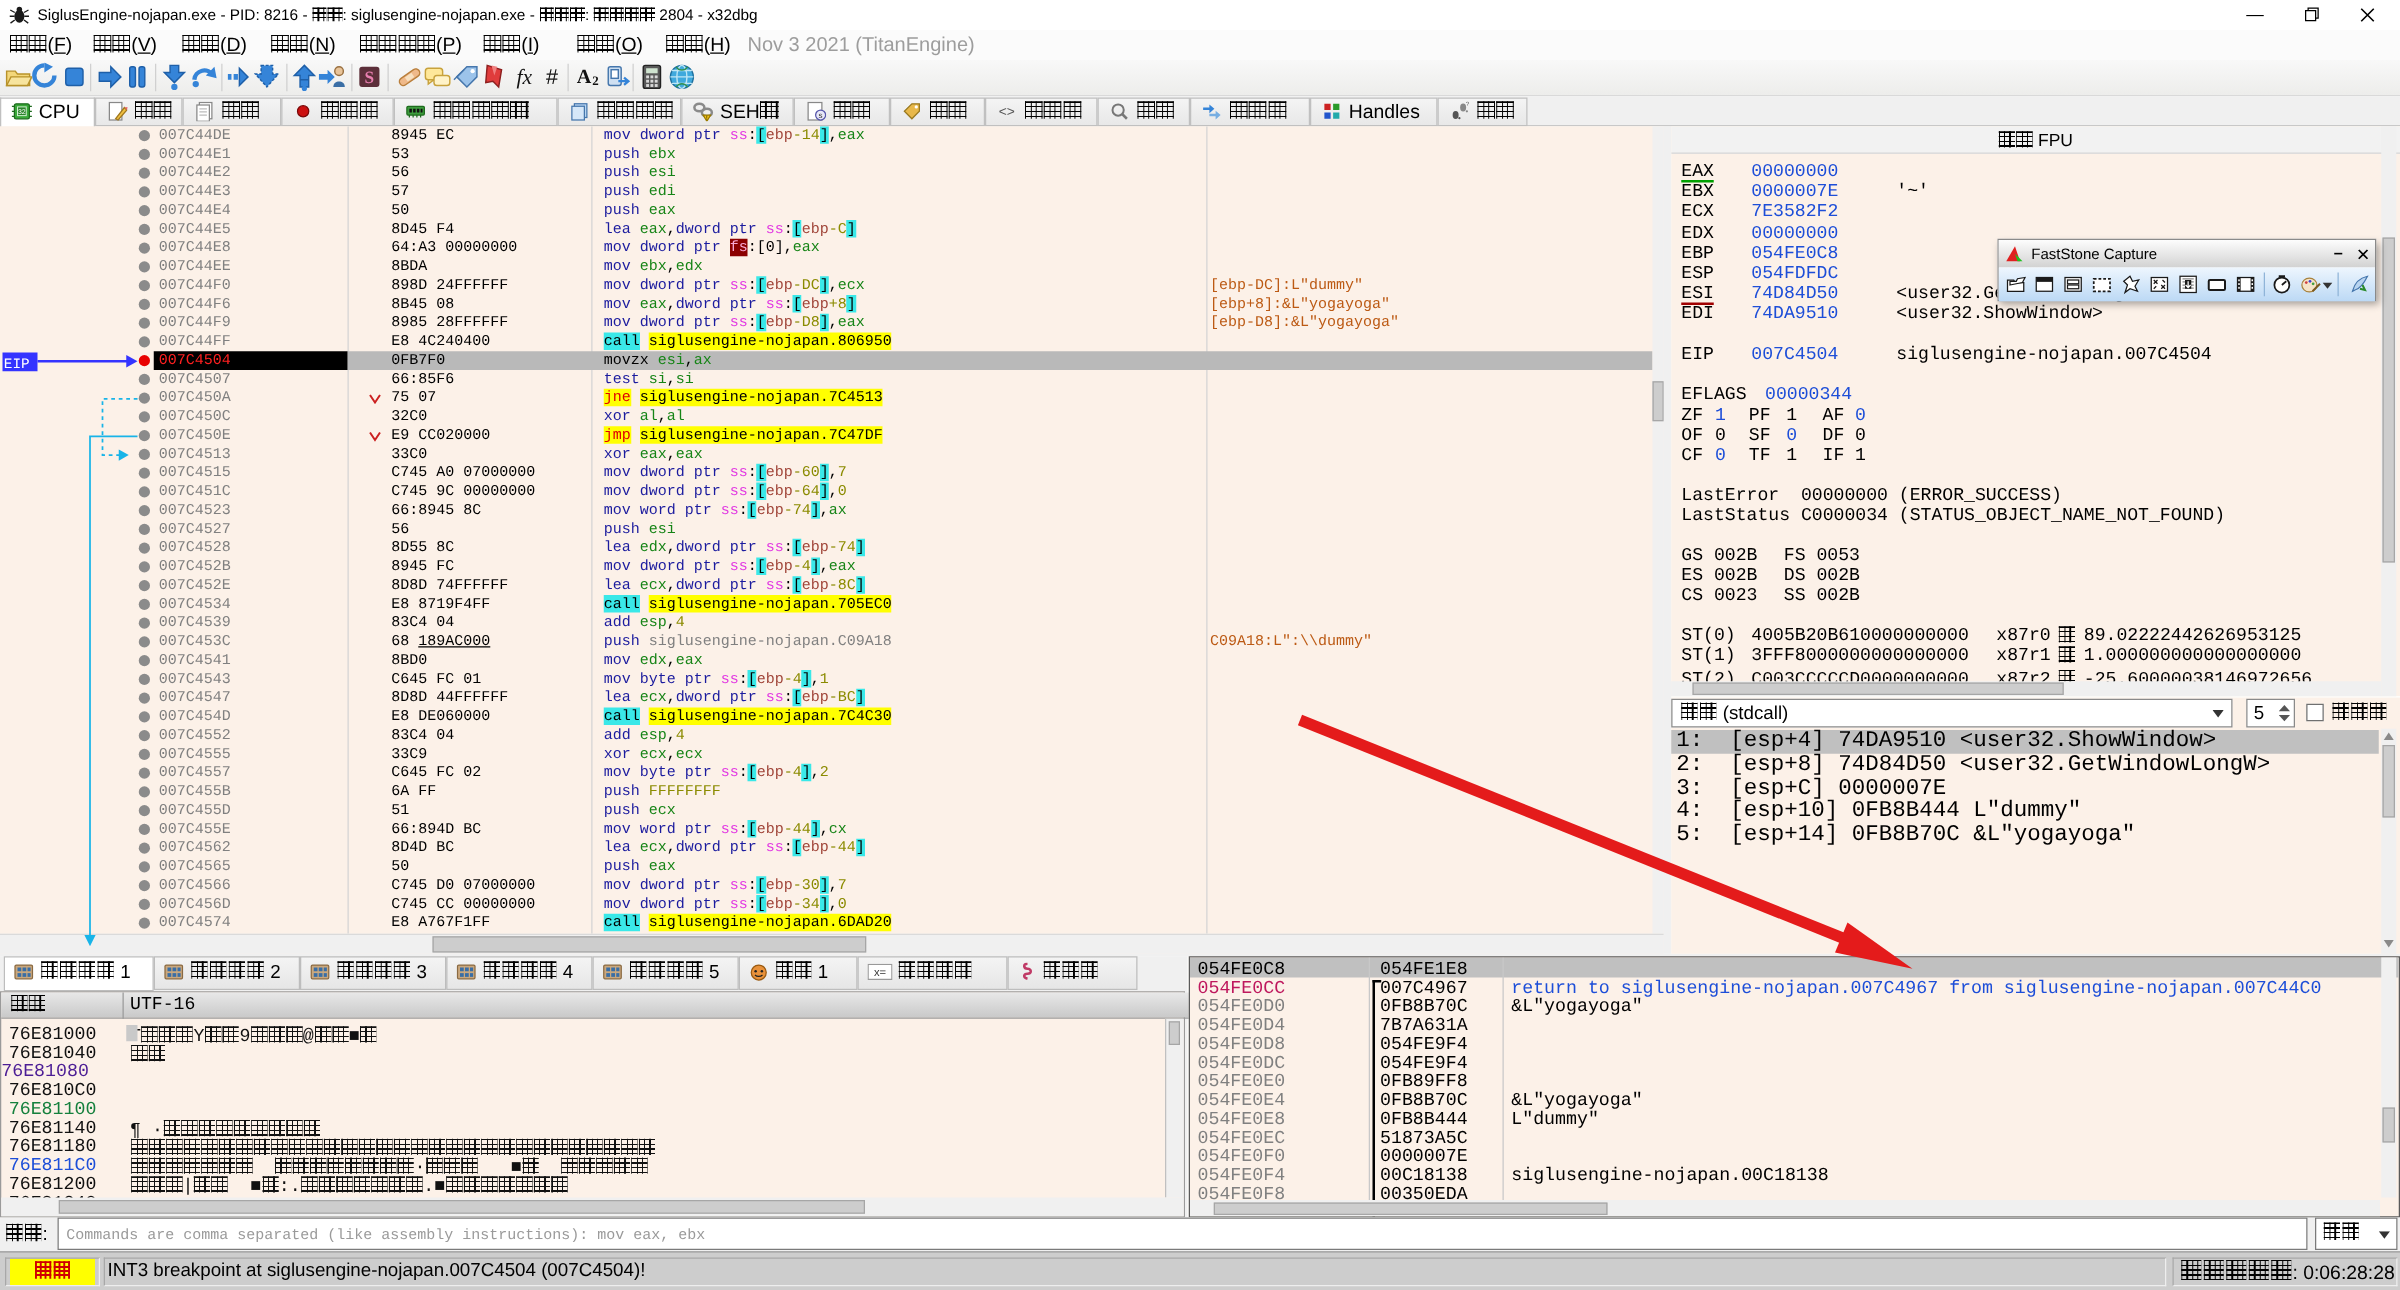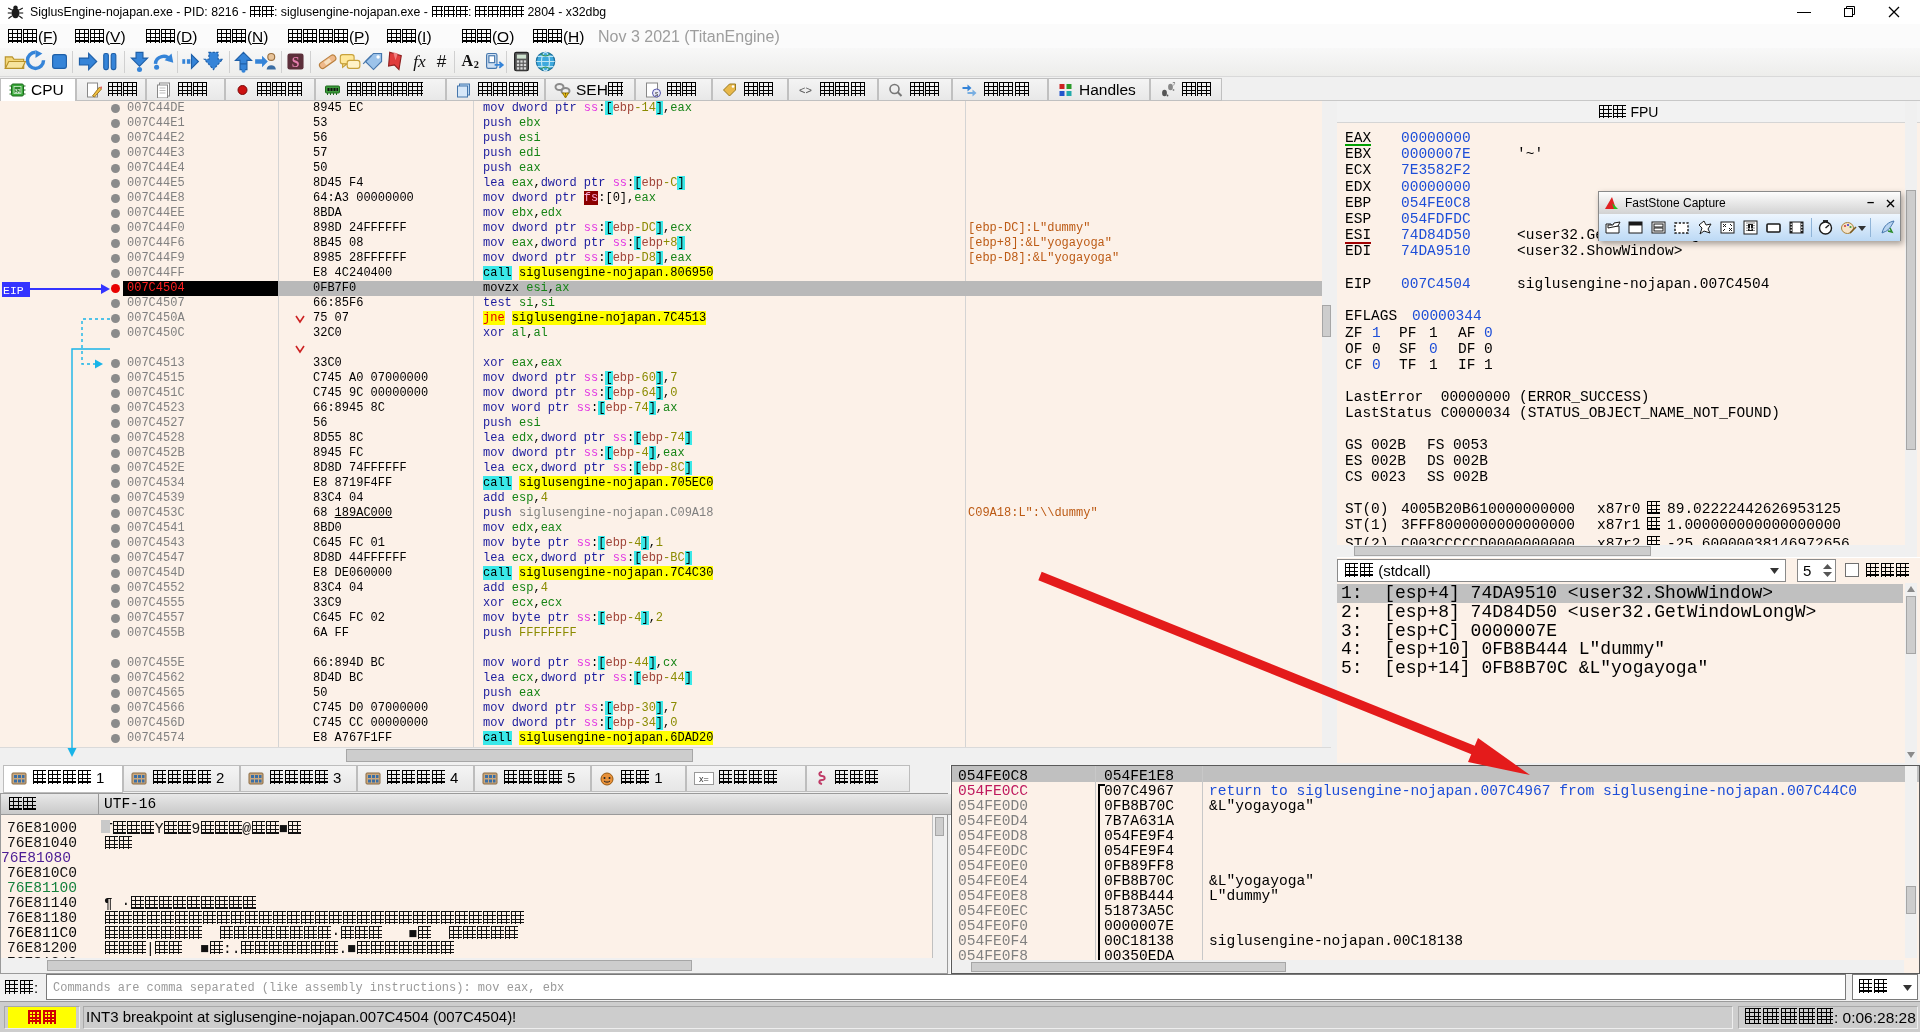--- a/index.html
+++ b/index.html
@@ -277,39 +277,41 @@
 <div class="drow" style="top:90px;width:1331px"><span class="dot" style="background:#8b8b8b"></span><span class="addr" style="color:#808080">007C44E8</span><span class="byt">64:A3 00000000</span><span class="asm"><span class="mn">mov</span> <span class="mn">dword ptr</span> <span class="fseg">fs</span>:[0],<span class="rg">eax</span></span></div>
 <div class="drow" style="top:105px;width:1331px"><span class="dot" style="background:#8b8b8b"></span><span class="addr" style="color:#808080">007C44EE</span><span class="byt">8BDA</span><span class="asm"><span class="mn">mov</span> <span class="rg">ebx</span>,<span class="rg">edx</span></span></div>
 <div class="drow" style="top:120px;width:1331px"><span class="dot" style="background:#8b8b8b"></span><span class="addr" style="color:#808080">007C44F0</span><span class="byt">898D 24FFFFFF</span><span class="asm"><span class="mn">mov</span> <span class="mn">dword ptr</span> <span class="sg">ss</span>:<span class="bk">[</span><span class="mm">ebp</span><span class="of">-DC</span><span class="bk">]</span>,<span class="rg">ecx</span></span><span class="cmt">[ebp-DC]:L"dummy"</span></div>
 <div class="drow" style="top:135px;width:1331px"><span class="dot" style="background:#8b8b8b"></span><span class="addr" style="color:#808080">007C44F6</span><span class="byt">8B45 08</span><span class="asm"><span class="mn">mov</span> <span class="rg">eax</span>,<span class="mn">dword ptr</span> <span class="sg">ss</span>:<span class="bk">[</span><span class="mm">ebp</span><span class="of">+8</span><span class="bk">]</span></span><span class="cmt">[ebp+8]:&amp;L"yogayoga"</span></div>
 <div class="drow" style="top:150px;width:1331px"><span class="dot" style="background:#8b8b8b"></span><span class="addr" style="color:#808080">007C44F9</span><span class="byt">8985 28FFFFFF</span><span class="asm"><span class="mn">mov</span> <span class="mn">dword ptr</span> <span class="sg">ss</span>:<span class="bk">[</span><span class="mm">ebp</span><span class="of">-D8</span><span class="bk">]</span>,<span class="rg">eax</span></span><span class="cmt">[ebp-D8]:&amp;L"yogayoga"</span></div>
 <div class="drow" style="top:165px;width:1331px"><span class="dot" style="background:#8b8b8b"></span><span class="addr" style="color:#808080">007C44FF</span><span class="byt">E8 4C240400</span><span class="asm"><span class="cy">call</span> <span class="yl">siglusengine-nojapan.806950</span></span></div>
 <div class="drow" style="top:180px;width:1331px"><div class="a" style="left:278px;top:0;width:1044px;height:15px;background:#b9b9b9"></div><div class="a" style="left:123px;top:0;width:155px;height:15px;background:#000"></div><span class="dot" style="background:#e80000"></span><span class="addr" style="color:#ff2020">007C4504</span><span class="byt">0FB7F0</span><span class="asm"><span class="blk">movzx</span> <span class="rg">esi</span>,<span class="rg">ax</span></span></div>
 <div class="drow" style="top:195px;width:1331px"><span class="dot" style="background:#8b8b8b"></span><span class="addr" style="color:#808080">007C4507</span><span class="byt">66:85F6</span><span class="asm"><span class="mn">test</span> <span class="rg">si</span>,<span class="rg">si</span></span></div>
 <div class="drow" style="top:210px;width:1331px"><span class="dot" style="background:#8b8b8b"></span><span class="addr" style="color:#808080">007C450A</span><span class="byt">75 07</span><span class="asm"><span class="jr">jne</span> <span class="yl">siglusengine-nojapan.7C4513</span></span></div>
 <div class="drow" style="top:225px;width:1331px"><span class="dot" style="background:#8b8b8b"></span><span class="addr" style="color:#808080">007C450C</span><span class="byt">32C0</span><span class="asm"><span class="mn">xor</span> <span class="rg">al</span>,<span class="rg">al</span></span></div>
+<div class="drow" style="top:240px;width:1331px"><span class="dot" style="background:#8b8b8b"></span><span class="addr" style="color:#808080">007C450E</span><span class="byt">E9 CC020000</span><span class="asm"><span class="jr">jmp</span> <span class="yl">siglusengine-nojapan.7C47DF</span></span></div>
 <div class="drow" style="top:255px;width:1331px"><span class="dot" style="background:#8b8b8b"></span><span class="addr" style="color:#808080">007C4513</span><span class="byt">33C0</span><span class="asm"><span class="mn">xor</span> <span class="rg">eax</span>,<span class="rg">eax</span></span></div>
 <div class="drow" style="top:270px;width:1331px"><span class="dot" style="background:#8b8b8b"></span><span class="addr" style="color:#808080">007C4515</span><span class="byt">C745 A0 07000000</span><span class="asm"><span class="mn">mov</span> <span class="mn">dword ptr</span> <span class="sg">ss</span>:<span class="bk">[</span><span class="mm">ebp</span><span class="of">-60</span><span class="bk">]</span>,<span class="of">7</span></span></div>
 <div class="drow" style="top:285px;width:1331px"><span class="dot" style="background:#8b8b8b"></span><span class="addr" style="color:#808080">007C451C</span><span class="byt">C745 9C 00000000</span><span class="asm"><span class="mn">mov</span> <span class="mn">dword ptr</span> <span class="sg">ss</span>:<span class="bk">[</span><span class="mm">ebp</span><span class="of">-64</span><span class="bk">]</span>,<span class="of">0</span></span></div>
 <div class="drow" style="top:300px;width:1331px"><span class="dot" style="background:#8b8b8b"></span><span class="addr" style="color:#808080">007C4523</span><span class="byt">66:8945 8C</span><span class="asm"><span class="mn">mov</span> <span class="mn">word ptr</span> <span class="sg">ss</span>:<span class="bk">[</span><span class="mm">ebp</span><span class="of">-74</span><span class="bk">]</span>,<span class="rg">ax</span></span></div>
 <div class="drow" style="top:315px;width:1331px"><span class="dot" style="background:#8b8b8b"></span><span class="addr" style="color:#808080">007C4527</span><span class="byt">56</span><span class="asm"><span class="mn">push</span> <span class="rg">esi</span></span></div>
 <div class="drow" style="top:330px;width:1331px"><span class="dot" style="background:#8b8b8b"></span><span class="addr" style="color:#808080">007C4528</span><span class="byt">8D55 8C</span><span class="asm"><span class="mn">lea</span> <span class="rg">edx</span>,<span class="mn">dword ptr</span> <span class="sg">ss</span>:<span class="bk">[</span><span class="mm">ebp</span><span class="of">-74</span><span class="bk">]</span></span></div>
 <div class="drow" style="top:345px;width:1331px"><span class="dot" style="background:#8b8b8b"></span><span class="addr" style="color:#808080">007C452B</span><span class="byt">8945 FC</span><span class="asm"><span class="mn">mov</span> <span class="mn">dword ptr</span> <span class="sg">ss</span>:<span class="bk">[</span><span class="mm">ebp</span><span class="of">-4</span><span class="bk">]</span>,<span class="rg">eax</span></span></div>
 <div class="drow" style="top:360px;width:1331px"><span class="dot" style="background:#8b8b8b"></span><span class="addr" style="color:#808080">007C452E</span><span class="byt">8D8D 74FFFFFF</span><span class="asm"><span class="mn">lea</span> <span class="rg">ecx</span>,<span class="mn">dword ptr</span> <span class="sg">ss</span>:<span class="bk">[</span><span class="mm">ebp</span><span class="of">-8C</span><span class="bk">]</span></span></div>
 <div class="drow" style="top:375px;width:1331px"><span class="dot" style="background:#8b8b8b"></span><span class="addr" style="color:#808080">007C4534</span><span class="byt">E8 8719F4FF</span><span class="asm"><span class="cy">call</span> <span class="yl">siglusengine-nojapan.705EC0</span></span></div>
 <div class="drow" style="top:390px;width:1331px"><span class="dot" style="background:#8b8b8b"></span><span class="addr" style="color:#808080">007C4539</span><span class="byt">83C4 04</span><span class="asm"><span class="mn">add</span> <span class="rg">esp</span>,<span class="of">4</span></span></div>
 <div class="drow" style="top:405px;width:1331px"><span class="dot" style="background:#8b8b8b"></span><span class="addr" style="color:#808080">007C453C</span><span class="byt">68 <u>189AC000</u></span><span class="asm"><span class="mn">push</span> <span class="gy">siglusengine-nojapan.C09A18</span></span><span class="cmt">C09A18:L":\\dummy"</span></div>
 <div class="drow" style="top:420px;width:1331px"><span class="dot" style="background:#8b8b8b"></span><span class="addr" style="color:#808080">007C4541</span><span class="byt">8BD0</span><span class="asm"><span class="mn">mov</span> <span class="rg">edx</span>,<span class="rg">eax</span></span></div>
 <div class="drow" style="top:435px;width:1331px"><span class="dot" style="background:#8b8b8b"></span><span class="addr" style="color:#808080">007C4543</span><span class="byt">C645 FC 01</span><span class="asm"><span class="mn">mov</span> <span class="mn">byte ptr</span> <span class="sg">ss</span>:<span class="bk">[</span><span class="mm">ebp</span><span class="of">-4</span><span class="bk">]</span>,<span class="of">1</span></span></div>
 <div class="drow" style="top:450px;width:1331px"><span class="dot" style="background:#8b8b8b"></span><span class="addr" style="color:#808080">007C4547</span><span class="byt">8D8D 44FFFFFF</span><span class="asm"><span class="mn">lea</span> <span class="rg">ecx</span>,<span class="mn">dword ptr</span> <span class="sg">ss</span>:<span class="bk">[</span><span class="mm">ebp</span><span class="of">-BC</span><span class="bk">]</span></span></div>
 <div class="drow" style="top:465px;width:1331px"><span class="dot" style="background:#8b8b8b"></span><span class="addr" style="color:#808080">007C454D</span><span class="byt">E8 DE060000</span><span class="asm"><span class="cy">call</span> <span class="yl">siglusengine-nojapan.7C4C30</span></span></div>
 <div class="drow" style="top:480px;width:1331px"><span class="dot" style="background:#8b8b8b"></span><span class="addr" style="color:#808080">007C4552</span><span class="byt">83C4 04</span><span class="asm"><span class="mn">add</span> <span class="rg">esp</span>,<span class="of">4</span></span></div>
 <div class="drow" style="top:495px;width:1331px"><span class="dot" style="background:#8b8b8b"></span><span class="addr" style="color:#808080">007C4555</span><span class="byt">33C9</span><span class="asm"><span class="mn">xor</span> <span class="rg">ecx</span>,<span class="rg">ecx</span></span></div>
 <div class="drow" style="top:510px;width:1331px"><span class="dot" style="background:#8b8b8b"></span><span class="addr" style="color:#808080">007C4557</span><span class="byt">C645 FC 02</span><span class="asm"><span class="mn">mov</span> <span class="mn">byte ptr</span> <span class="sg">ss</span>:<span class="bk">[</span><span class="mm">ebp</span><span class="of">-4</span><span class="bk">]</span>,<span class="of">2</span></span></div>
 <div class="drow" style="top:525px;width:1331px"><span class="dot" style="background:#8b8b8b"></span><span class="addr" style="color:#808080">007C455B</span><span class="byt">6A FF</span><span class="asm"><span class="mn">push</span> <span class="of">FFFFFFFF</span></span></div>
+<div class="drow" style="top:540px;width:1331px"><span class="dot" style="background:#8b8b8b"></span><span class="addr" style="color:#808080">007C455D</span><span class="byt">51</span><span class="asm"><span class="mn">push</span> <span class="rg">ecx</span></span></div>
 <div class="drow" style="top:555px;width:1331px"><span class="dot" style="background:#8b8b8b"></span><span class="addr" style="color:#808080">007C455E</span><span class="byt">66:894D BC</span><span class="asm"><span class="mn">mov</span> <span class="mn">word ptr</span> <span class="sg">ss</span>:<span class="bk">[</span><span class="mm">ebp</span><span class="of">-44</span><span class="bk">]</span>,<span class="rg">cx</span></span></div>
 <div class="drow" style="top:570px;width:1331px"><span class="dot" style="background:#8b8b8b"></span><span class="addr" style="color:#808080">007C4562</span><span class="byt">8D4D BC</span><span class="asm"><span class="mn">lea</span> <span class="rg">ecx</span>,<span class="mn">dword ptr</span> <span class="sg">ss</span>:<span class="bk">[</span><span class="mm">ebp</span><span class="of">-44</span><span class="bk">]</span></span></div>
 <div class="drow" style="top:585px;width:1331px"><span class="dot" style="background:#8b8b8b"></span><span class="addr" style="color:#808080">007C4565</span><span class="byt">50</span><span class="asm"><span class="mn">push</span> <span class="rg">eax</span></span></div>
 <div class="drow" style="top:600px;width:1331px"><span class="dot" style="background:#8b8b8b"></span><span class="addr" style="color:#808080">007C4566</span><span class="byt">C745 D0 07000000</span><span class="asm"><span class="mn">mov</span> <span class="mn">dword ptr</span> <span class="sg">ss</span>:<span class="bk">[</span><span class="mm">ebp</span><span class="of">-30</span><span class="bk">]</span>,<span class="of">7</span></span></div>
 <div class="drow" style="top:615px;width:1331px"><span class="dot" style="background:#8b8b8b"></span><span class="addr" style="color:#808080">007C456D</span><span class="byt">C745 CC 00000000</span><span class="asm"><span class="mn">mov</span> <span class="mn">dword ptr</span> <span class="sg">ss</span>:<span class="bk">[</span><span class="mm">ebp</span><span class="of">-34</span><span class="bk">]</span>,<span class="of">0</span></span></div>
 <div class="drow" style="top:630px;width:1331px"><span class="dot" style="background:#8b8b8b"></span><span class="addr" style="color:#808080">007C4574</span><span class="byt">E8 A767F1FF</span><span class="asm"><span class="cy">call</span> <span class="yl">siglusengine-nojapan.6DAD20</span></span></div>
 <svg class="a" style="left:295px;top:213px" width="12" height="10" viewBox="0 0 12 10">
       <path d="M1 2 L5 8 L9 2" fill="none" stroke="#cc2222" stroke-width="1.6"></path>
     </svg>
 <svg class="a" style="left:295px;top:243px" width="12" height="10" viewBox="0 0 12 10">
@@ -465,21 +467,21 @@
 <div class="srow" style="left:103px;top:27px;color:#111">T<i class="cjm"></i><i class="cjm"></i><i class="cjm"></i>Y<i class="cjm"></i><i class="cjm"></i>9<i class="cjm"></i><i class="cjm"></i><i class="cjm"></i>@<i class="cjm"></i><i class="cjm"></i>■<i class="cjm"></i></div>
 <div class="srow" style="left:6px;top:42px;color:#111">76E81040</div>
 <div class="srow" style="left:103px;top:42px;color:#111"><i class="cjm"></i><i class="cjm"></i></div>
 <div class="srow" style="left:0;top:57px;color:#4c1d95">76E81080</div>
 <div class="srow" style="left:6px;top:72px;color:#111">76E810C0</div>
 <div class="srow" style="left:6px;top:87px;color:#15803d">76E81100</div>
 <div class="srow" style="left:6px;top:102px;color:#111">76E81140</div>
 <div class="srow" style="left:103px;top:102px;color:#111">¶ ·<i class="cjm"></i><i class="cjm"></i><i class="cjm"></i><i class="cjm"></i><i class="cjm"></i><i class="cjm"></i><i class="cjm"></i><i class="cjm"></i><i class="cjm"></i></div>
 <div class="srow" style="left:6px;top:117px;color:#111">76E81180</div>
 <div class="srow" style="left:103px;top:117px;color:#111"><i class="cjm"></i><i class="cjm"></i><i class="cjm"></i><i class="cjm"></i><i class="cjm"></i><i class="cjm"></i><i class="cjm"></i><i class="cjm"></i><i class="cjm"></i><i class="cjm"></i><i class="cjm"></i><i class="cjm"></i><i class="cjm"></i><i class="cjm"></i><i class="cjm"></i><i class="cjm"></i><i class="cjm"></i><i class="cjm"></i><i class="cjm"></i><i class="cjm"></i><i class="cjm"></i><i class="cjm"></i><i class="cjm"></i><i class="cjm"></i><i class="cjm"></i><i class="cjm"></i><i class="cjm"></i><i class="cjm"></i><i class="cjm"></i><i class="cjm"></i></div>
-<div class="srow" style="left:6px;top:132px;color:#000000">76E811C0</div>
+<div class="srow" style="left:6px;top:132px;color:#1d4ed8">76E811C0</div>
 <div class="srow" style="left:103px;top:132px;color:#111"><i class="cjm"></i><i class="cjm"></i><i class="cjm"></i><i class="cjm"></i><i class="cjm"></i><i class="cjm"></i><i class="cjm"></i>  <i class="cjm"></i><i class="cjm"></i><i class="cjm"></i><i class="cjm"></i><i class="cjm"></i><i class="cjm"></i><i class="cjm"></i><i class="cjm"></i>·<i class="cjm"></i><i class="cjm"></i><i class="cjm"></i>   ■<i class="cjm"></i>  <i class="cjm"></i><i class="cjm"></i><i class="cjm"></i><i class="cjm"></i><i class="cjm"></i></div>
 <div class="srow" style="left:6px;top:147px;color:#111">76E81200</div>
 <div class="srow" style="left:103px;top:147px;color:#111"><i class="cjm"></i><i class="cjm"></i><i class="cjm"></i>|<i class="cjm"></i><i class="cjm"></i>  ■<i class="cjm"></i>:.<i class="cjm"></i><i class="cjm"></i><i class="cjm"></i><i class="cjm"></i><i class="cjm"></i><i class="cjm"></i><i class="cjm"></i>.■<i class="cjm"></i><i class="cjm"></i><i class="cjm"></i><i class="cjm"></i><i class="cjm"></i><i class="cjm"></i><i class="cjm"></i></div>
 <div class="srow" style="left:6px;top:162px;color:#111">76E81240</div>
 <div class="a" style="left:100px;top:26px;width:9px;height:13px;background:#c9c9c9"></div>
 </div>
 <div class="a scrt" style="left:932px;top:50px;width:15px;height:143px;border-left:1px solid #c0c0c0"></div>
 <div class="scrh" style="left:935px;top:52px;width:9px;height:19px"></div>
 <div class="a scrt" style="left:1px;top:193px;width:946px;height:15px"></div>
 <div class="scrh" style="left:47px;top:195px;width:645px;height:11px"></div>

